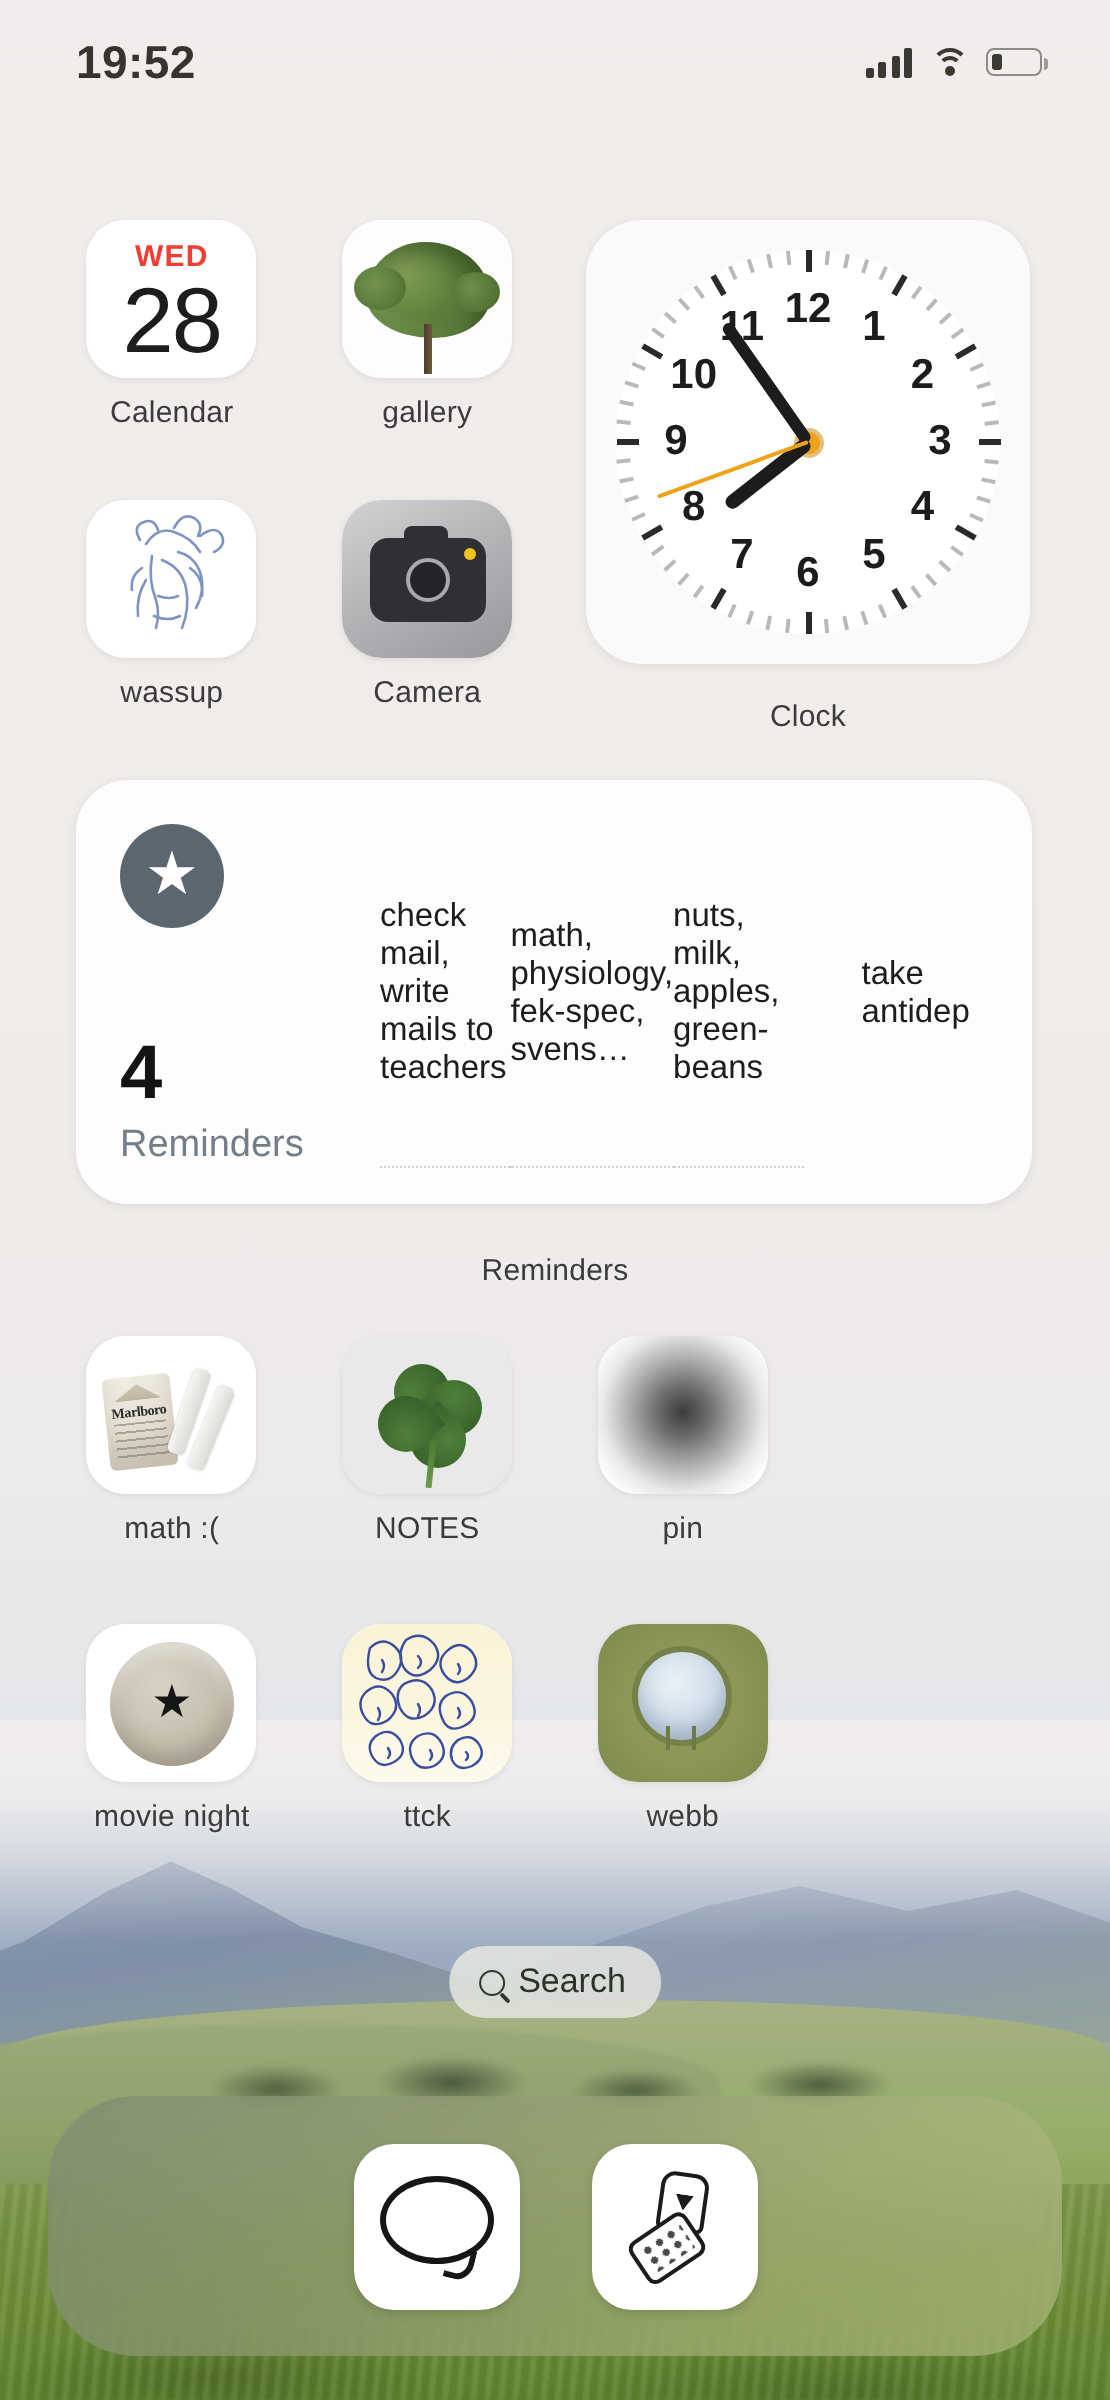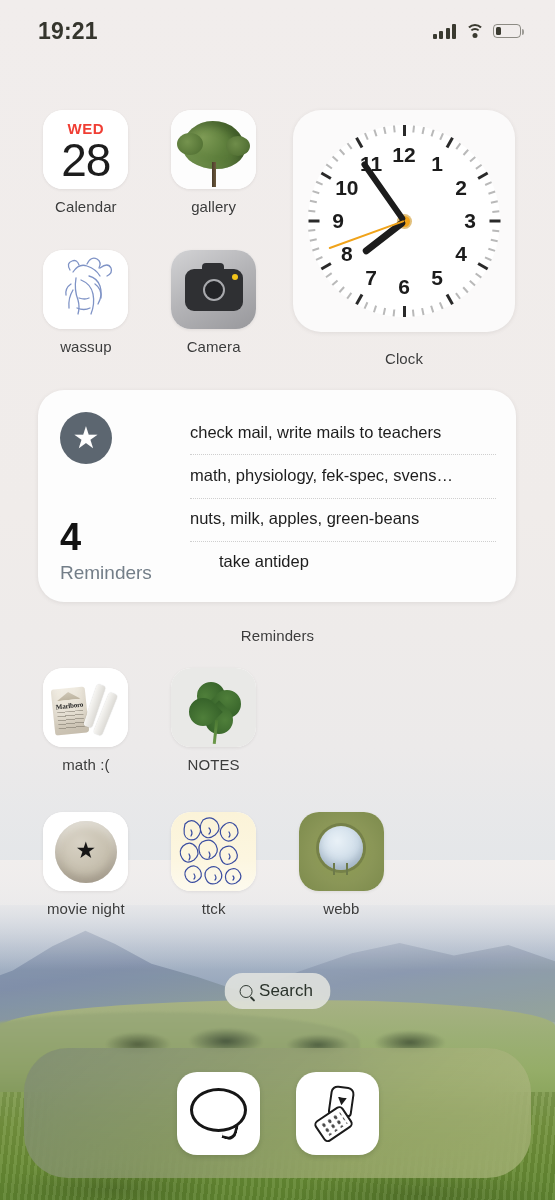--- a/index.html
+++ b/index.html
@@ -155,21 +155,21 @@
   
   #reminders-widget { position:absolute; left:38px; top:390px; width:478px; height:212px;
     background:#fdfdfd; border-radius:26px; box-shadow:0 1px 4px rgba(70,60,60,.10);
     display:flex; padding:22px 20px 18px 22px; }
   .rem-left { width:130px; display:flex; flex-direction:column; justify-content:space-between; }
   .rem-star { width:52px; height:52px; border-radius:50%; background:#5c6670;
               display:flex; align-items:center; justify-content:center; }
   .rem-star span { color:#fff; font-size:30px; line-height:28px; }
   .rem-count { font-size:38px; font-weight:700; color:#131313; line-height:1; }
   .rem-title { font-size:19px; color:#737e88; margin-top:6px; }
-  .rem-list { flex:1; display:flex; flex-direction:column; }
+  .rem-list { flex:1; display:flex; }
   .rem-item { flex:1; display:flex; align-items:center; font-size:16.5px; color:#1d1d1d;
               border-bottom:1px dotted #cfcfcf; padding-bottom:2px; }
   .rem-item:last-child { border-bottom:none;margin-left:29px; }
   #reminders-widget-label { position:absolute; left:0; right:0; top:618px; text-align:center;
     font-size:15px; color:#3c3c3c; }
 
   
   .art { position:absolute; inset:0; }
   .ico-marlboro { background:#fff; }
   .mb-pack { position:absolute; left:10px; top:20px; width:34px; height:46px;
@@ -303,21 +303,21 @@
   <div class="wp-ridge2"></div>
   <div class="wp-hills"></div>
   <div class="wp-hills2"></div>
   <div class="wp-trees"></div>
   <div class="wp-grass"></div>
   <div class="wp-grass-tex"></div>
   <div class="wp-fade"></div>
 </div>
 
 <div id="statusbar">
-  <div id="clock-time">19:21</div>
+  <div id="clock-time">19:52</div>
   <div class="status-right">
     <div class="signal">
         <i></i>
         <i></i>
         <i></i>
         <i></i>
       </div>
     <div class="wifi">
         <b></b>
         <b></b>
@@ -513,20 +513,26 @@
         <div class="art ico-clover">
           <div class="cl-leaf a"></div>
           <div class="cl-leaf b"></div>
           <div class="cl-leaf c"></div>
           <div class="cl-leaf d"></div>
           <div class="cl-stem"></div>
         </div>
       </div>
       <div class="label">NOTES</div>
     </div>
+    <div class="cell">
+      <div class="icon">
+        <div class="art ico-pin"></div>
+      </div>
+      <div class="label">pin</div>
+    </div>
   </div>
 
   <div class="row" style="top:812px;">
     <div class="cell">
       <div class="icon">
         <div class="art ico-bowl">
             <div class="bowl"></div>
           </div>
       </div>
       <div class="label">movie night</div>

